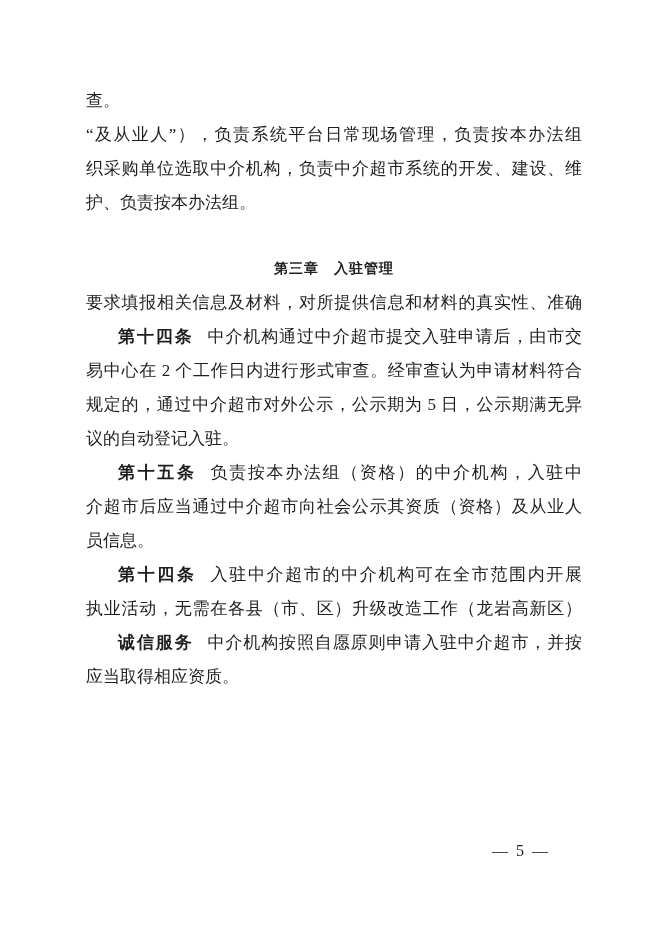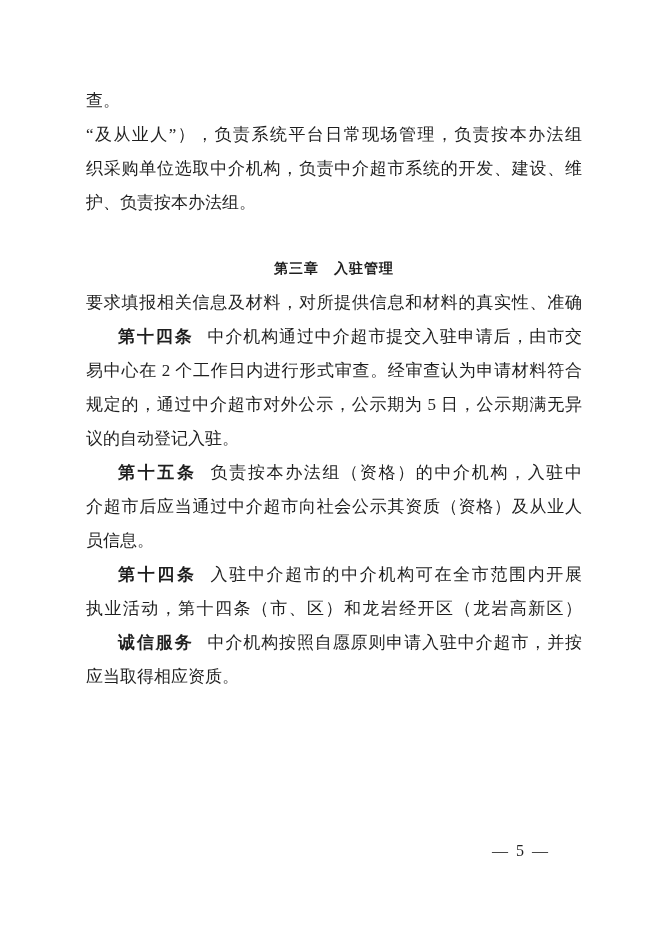--- a/index.html
+++ b/index.html
@@ -90,21 +90,21 @@
     </div>
 
     <div>
       <div class="line first j"><span class="label">第十五条</span><span>负责按本办法组（资格）的中介机构，入驻中</span></div>
       <div class="line j">介超市后应当通过中介超市向社会公示其资质（资格）及从业人</div>
       <div class="line">员信息。</div>
     </div>
 
     <div>
       <div class="line first j"><span class="label">第十四条</span><span>入驻中介超市的中介机构可在全市范围内开展</span></div>
-      <div class="line j">执业活动，第十四条（市、区）和龙岩经开区（龙岩高新区）</div>
+      <div class="line j">执业活动，无需在各县（市、区）升级改造工作（龙岩高新区）</div>
     </div>
 
     <div>
       <div class="line first j"><span class="label">诚信服务</span><span>中介机构按照自愿原则申请入驻中介超市，并按</span></div>
       <div class="line">应当取得相应资质。</div>
     </div>
 
   </div>
 
   <div class="footer">— 5 —</div>

